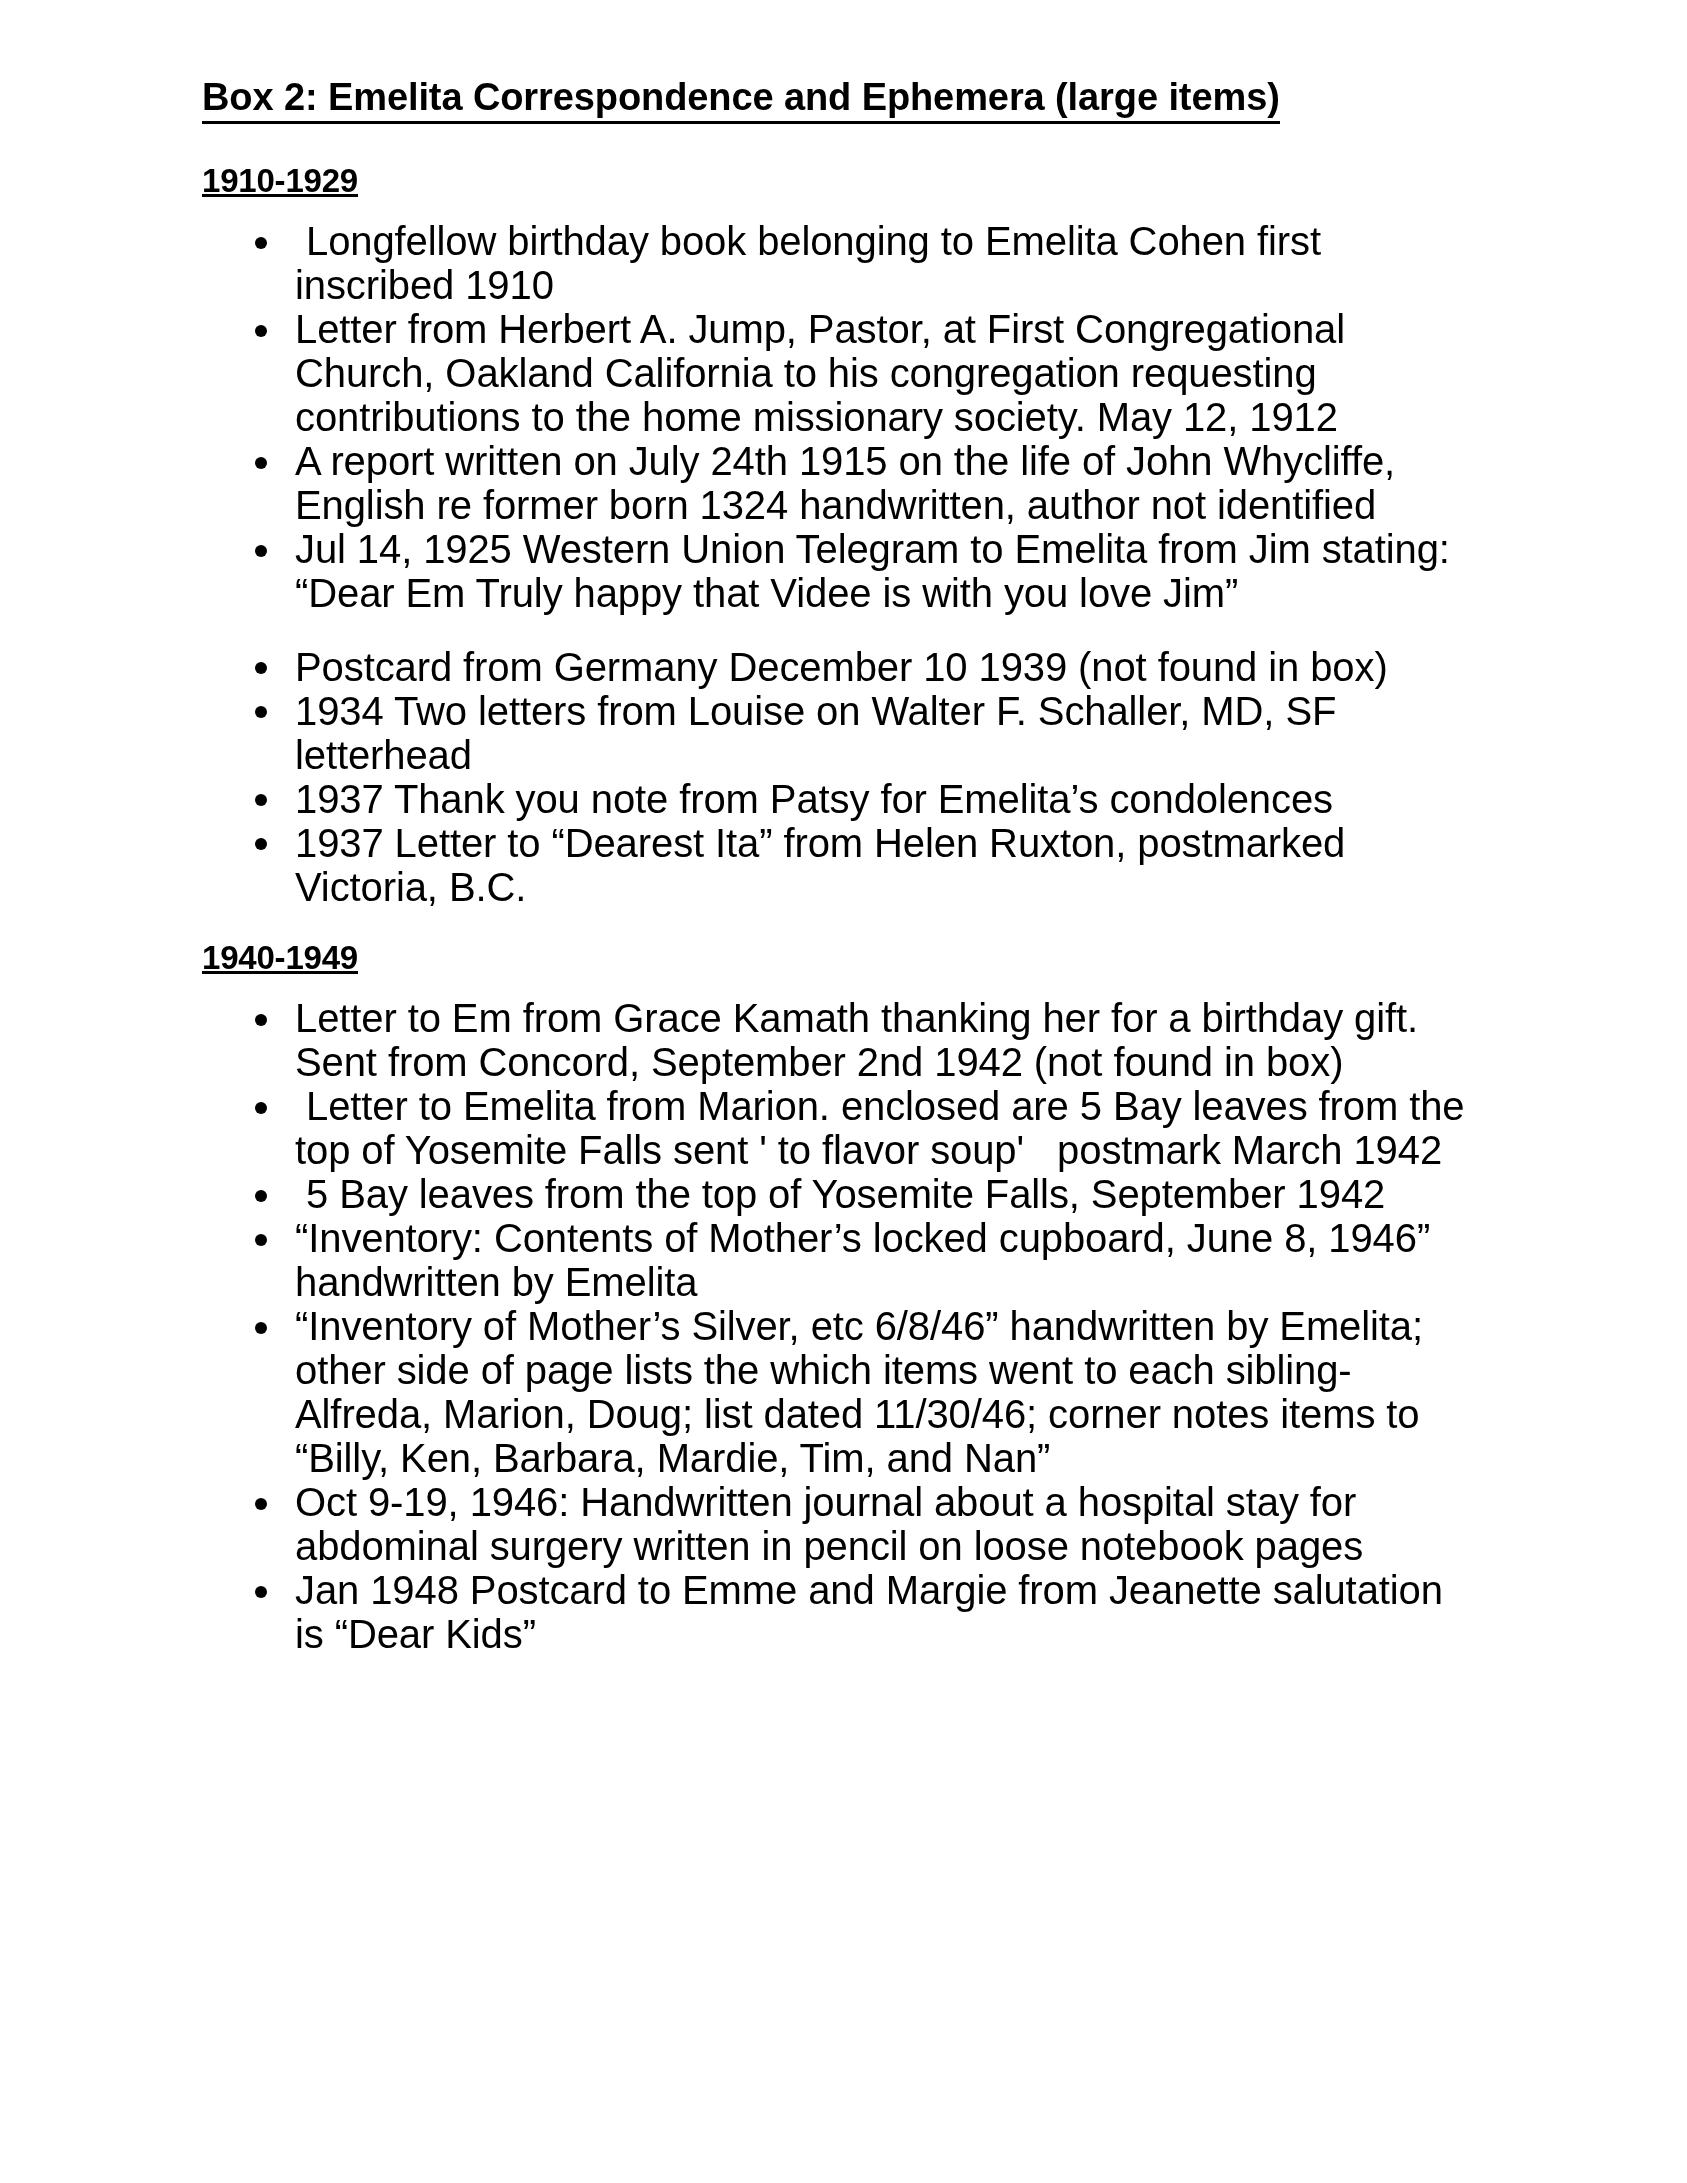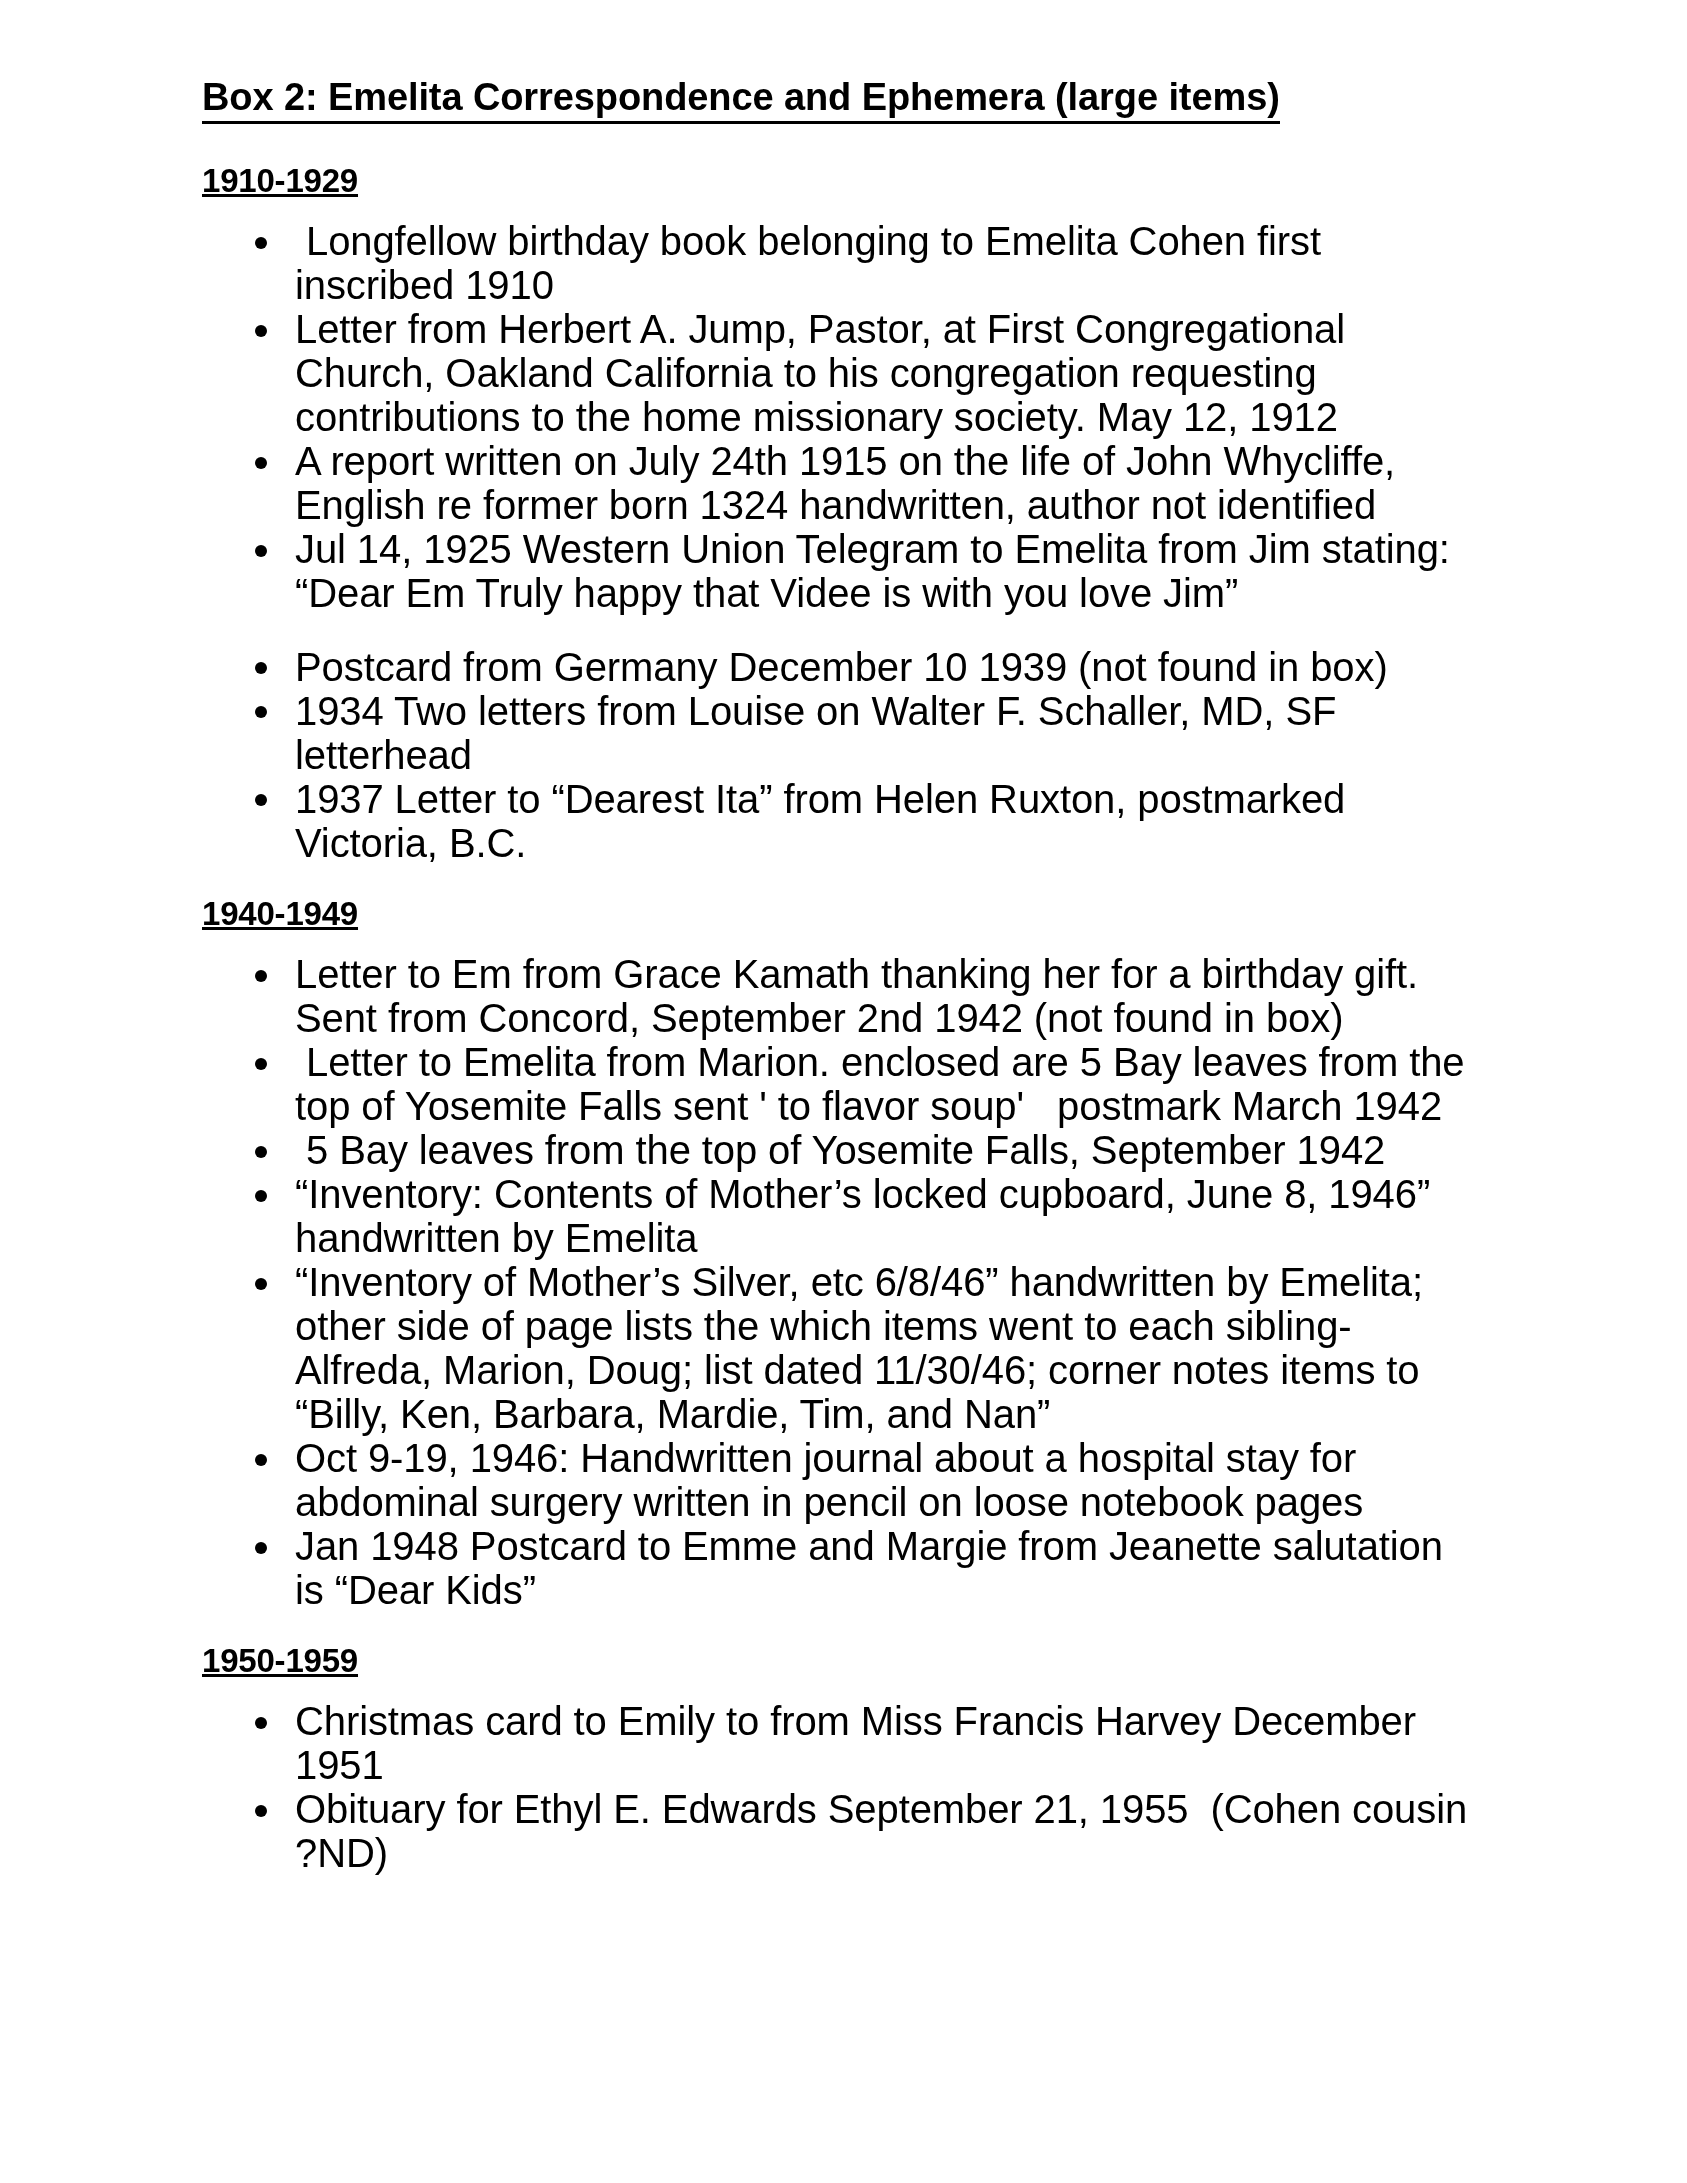--- a/index.html
+++ b/index.html
@@ -91,38 +91,32 @@
           <li> Longfellow birthday book belonging to Emelita Cohen first inscribed 1910</li>
           <li>Letter from Herbert A. Jump, Pastor, at First Congregational Church, Oakland California to his congregation requesting contributions to the home missionary society. May 12, 1912</li>
           <li>A report written on July 24th 1915 on the life of John Whycliffe, English re former born 1324 handwritten, author not identified</li>
           <li>Jul 14, 1925 Western Union Telegram to Emelita from Jim stating: “Dear Em Truly happy that Videe is with you love Jim”</li>
         </ul>
       </div>
       <div class="section">
         <ul class="bullets">
           <li>Postcard from Germany December 10 1939 (not found in box)</li>
           <li>1934 Two letters from Louise on Walter F. Schaller, MD, SF letterhead</li>
+          <li>1937 Thank you note from Patsy for Emelita’s condolences</li>
           <li>1937 Letter to “Dearest Ita” from Helen Ruxton, postmarked Victoria, B.C.</li>
         </ul>
       </div>
       <div class="section">
         <div class="section-header">1940-1949</div>
         <ul class="bullets">
           <li>Letter to Em from Grace Kamath thanking her for a birthday gift. Sent from Concord, September 2nd 1942 (not found in box)</li>
           <li> Letter to Emelita from Marion. enclosed are 5 Bay leaves from the top of Yosemite Falls sent ' to flavor soup'   postmark March 1942</li>
           <li> 5 Bay leaves from the top of Yosemite Falls, September 1942</li>
           <li>“Inventory: Contents of Mother’s locked cupboard, June 8, 1946” handwritten by Emelita</li>
           <li>“Inventory of Mother’s Silver, etc 6/8/46” handwritten by Emelita; other side of page lists the which items went to each sibling-Alfreda, Marion, Doug; list dated 11/30/46; corner notes items to “Billy, Ken, Barbara, Mardie, Tim, and Nan”</li>
           <li>Oct 9-19, 1946: Handwritten journal about a hospital stay for abdominal surgery written in pencil on loose notebook pages</li>
           <li>Jan 1948 Postcard to Emme and Margie from Jeanette salutation is “Dear Kids”</li>
         </ul>
       </div>
-      <div class="section">
-        <div class="section-header">1950-1959</div>
-        <ul class="bullets">
-          <li>Christmas card to Emily to from Miss Francis Harvey December 1951</li>
-          <li>Obituary for Ethyl E. Edwards September 21, 1955  (Cohen cousin ?ND)</li>
-        </ul>
-      </div>
     </div>
 
 </div>
 
 
 </body></html>

